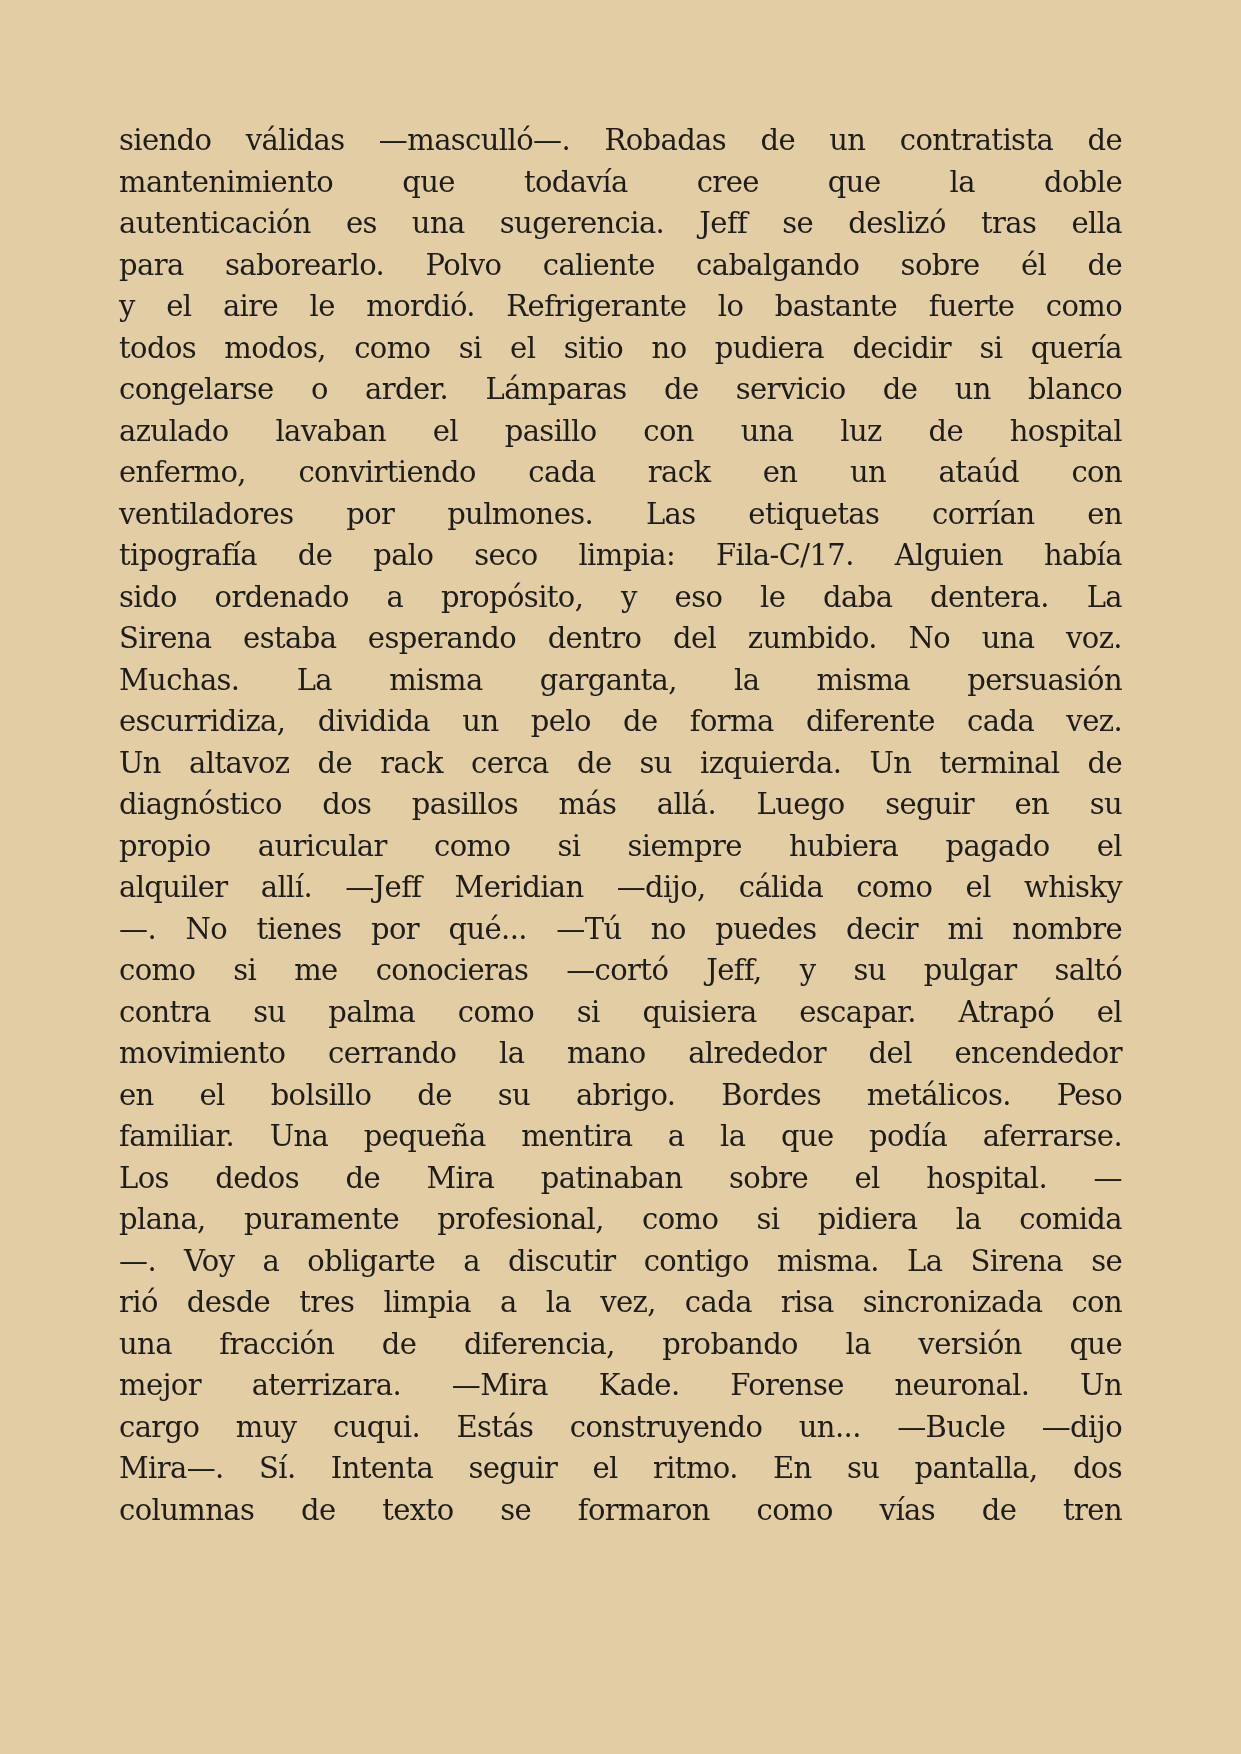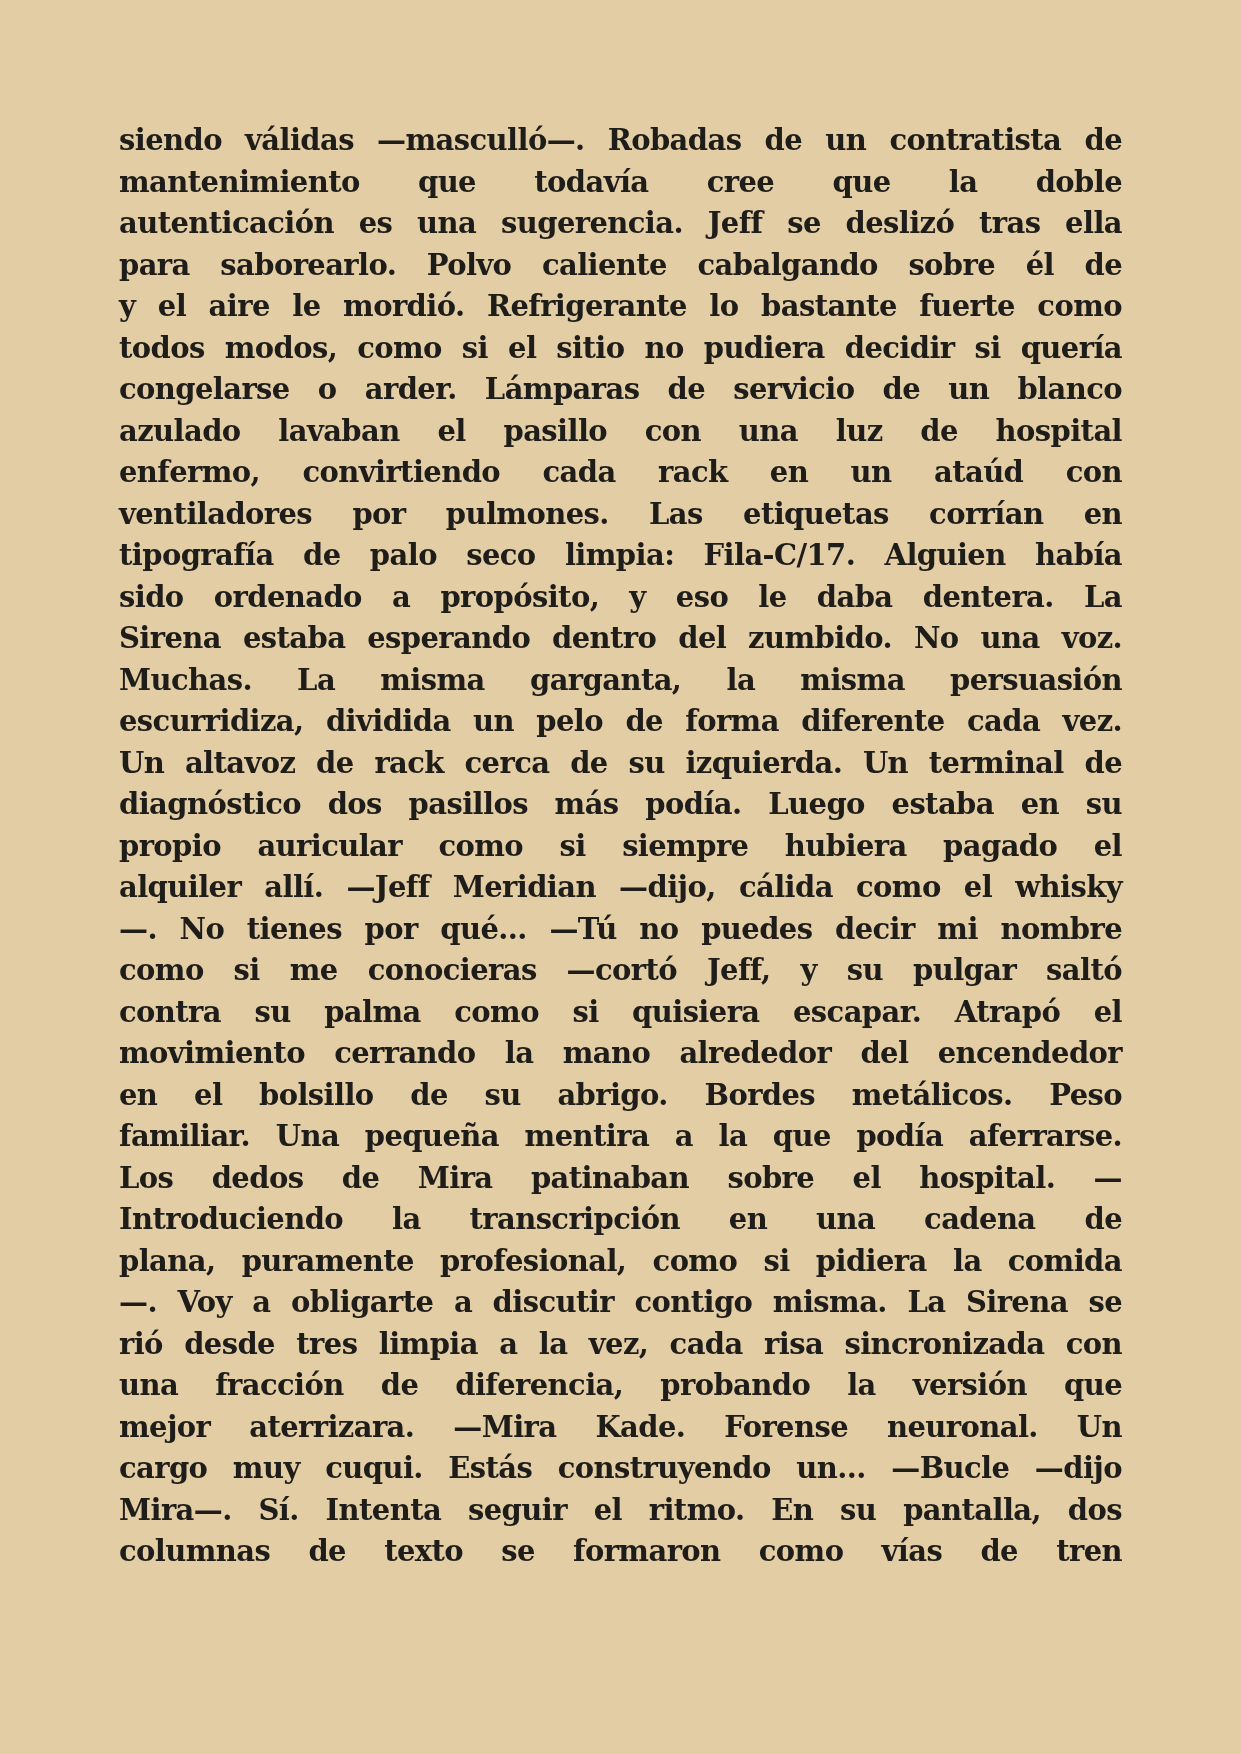--- a/index.html
+++ b/index.html
@@ -24,21 +24,20 @@
     .text-block {
       position: absolute;
       left: 119px;
       top: 120px;
       width: 1003px;
       color: #1f1d1a;
       font-family: "DejaVu Serif", serif;
       font-size: 29px;
       letter-spacing: -0.6px;
       word-spacing: -1px;
-      font-weight: bold;
     }
     .line {
       display: block;
       height: 41.5px;
       line-height: 41.5px;
       white-space: nowrap;
       text-align: justify;
       text-align-last: justify;
       overflow: visible;
     }
@@ -57,31 +56,30 @@
     <span class="line">congelarse o arder. Lámparas de servicio de un blanco</span>
     <span class="line">azulado lavaban el pasillo con una luz de hospital</span>
     <span class="line">enfermo, convirtiendo cada rack en un ataúd con</span>
     <span class="line">ventiladores por pulmones. Las etiquetas corrían en</span>
     <span class="line">tipografía de palo seco limpia: Fila-C/17. Alguien había</span>
     <span class="line">sido ordenado a propósito, y eso le daba dentera. La</span>
     <span class="line">Sirena estaba esperando dentro del zumbido. No una voz.</span>
     <span class="line">Muchas. La misma garganta, la misma persuasión</span>
     <span class="line">escurridiza, dividida un pelo de forma diferente cada vez.</span>
     <span class="line">Un altavoz de rack cerca de su izquierda. Un terminal de</span>
-    <span class="line">diagnóstico dos pasillos más podía. Luego estaba en su</span>
+    <span class="line">diagnóstico dos pasillos más allá. Luego seguir en su</span>
     <span class="line">propio auricular como si siempre hubiera pagado el</span>
     <span class="line">alquiler allí. —Jeff Meridian —dijo, cálida como el whisky</span>
     <span class="line">—. No tienes por qué... —Tú no puedes decir mi nombre</span>
     <span class="line">como si me conocieras —cortó Jeff, y su pulgar saltó</span>
     <span class="line">contra su palma como si quisiera escapar. Atrapó el</span>
     <span class="line">movimiento cerrando la mano alrededor del encendedor</span>
     <span class="line">en el bolsillo de su abrigo. Bordes metálicos. Peso</span>
     <span class="line">familiar. Una pequeña mentira a la que podía aferrarse.</span>
     <span class="line">Los dedos de Mira patinaban sobre el hospital. —</span>
-    <span class="line">Introduciendo la transcripción en una cadena de</span>
     <span class="line">plana, puramente profesional, como si pidiera la comida</span>
     <span class="line">—. Voy a obligarte a discutir contigo misma. La Sirena se</span>
     <span class="line">rió desde tres limpia a la vez, cada risa sincronizada con</span>
     <span class="line">una fracción de diferencia, probando la versión que</span>
     <span class="line">mejor aterrizara. —Mira Kade. Forense neuronal. Un</span>
     <span class="line">cargo muy cuqui. Estás construyendo un... —Bucle —dijo</span>
     <span class="line">Mira—. Sí. Intenta seguir el ritmo. En su pantalla, dos</span>
     <span class="line">columnas de texto se formaron como vías de tren</span>
   </div>
 </div>

